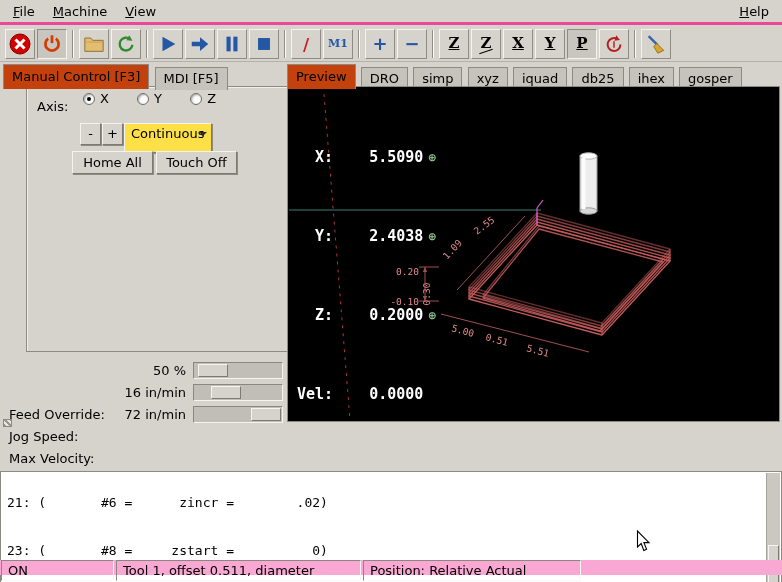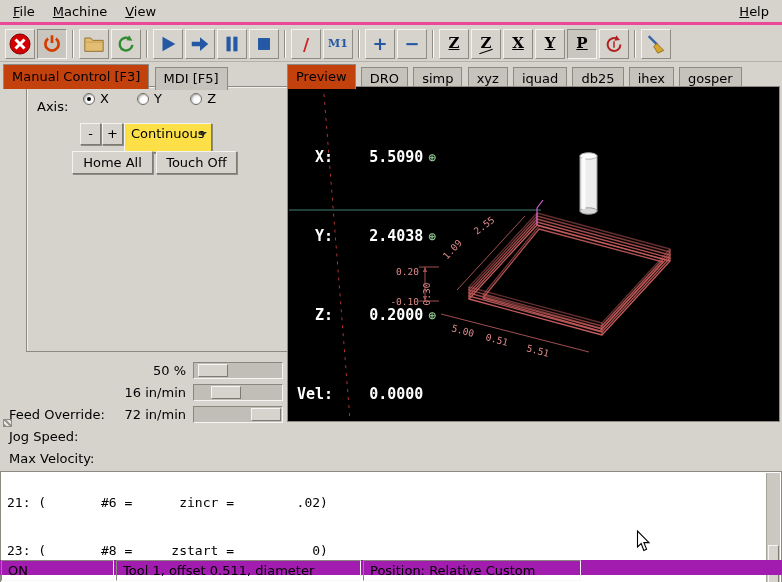--- a/index.html
+++ b/index.html
@@ -98,21 +98,21 @@
     line-height:16px; white-space:pre; margin:-9px 0 0 6px; color:#000; }
   .vscroll { position:absolute; right:1px; top:1px; width:14px; height:131px;
     background:#cbc8c2; border-left:1px solid #a5a29b; }
   .vthumb { position:absolute; left:1px; top:72px; width:11px; height:50px;
     background:#d6d3cd; border:1px solid; border-color:#f5f4f2 #7d7a73 #7d7a73 #f5f4f2; }
   .grip { position:absolute; left:3px; top:419px; width:9px; height:8px;
     background:repeating-linear-gradient(45deg,#9a978f 0 2px,#e8e6e2 2px 4px);
     border:1px solid #8d8a83; z-index:5; }
 
   
-  .statusbar { position:absolute; left:0; top:560px; width:782px; height:15px; background:#a21caf; }
+  .statusbar { position:absolute; left:0; top:560px; width:782px; height:15px; background:#f9a8d4; }
   .scell { position:absolute; top:0; height:21px; line-height:19px; padding:0 6px;
     border:1px solid; border-color:#8a877f #f8f7f5 #f8f7f5 #8a877f; overflow:hidden; }
 
   
   .cursor { position:absolute; left:636px; top:530px; z-index:9; }
 </style>
 </head>
 <body>
 
 <div class="win">
@@ -366,21 +366,21 @@
       
     </div>
     <div class="vscroll">
       <div class="vthumb"></div>
     </div>
   </div>
 
   <div class="statusbar">
     <div class="scell" style="left:1px; width:113px;">ON</div>
     <div class="scell" style="left:116px; width:245px;">Tool 1, offset 0.511, diameter 0.125</div>
-    <div class="scell" style="left:363px; width:218px;">Position: Relative Custom</div>
+    <div class="scell" style="left:363px; width:218px;">Position: Relative Actual</div>
   </div>
 
   <div class="cursor">
     <svg width="16" height="23" viewBox="0 0 16 23">
       <path d="M1.5,1 L1.5,17 L5.2,13.5 L7.8,20.5 L10.6,19.3 L7.9,12.6 L13,12.6 Z" fill="#ffffff" stroke="#000" stroke-width="1.1"></path>
     </svg>
   </div>
 
 </div>
 

